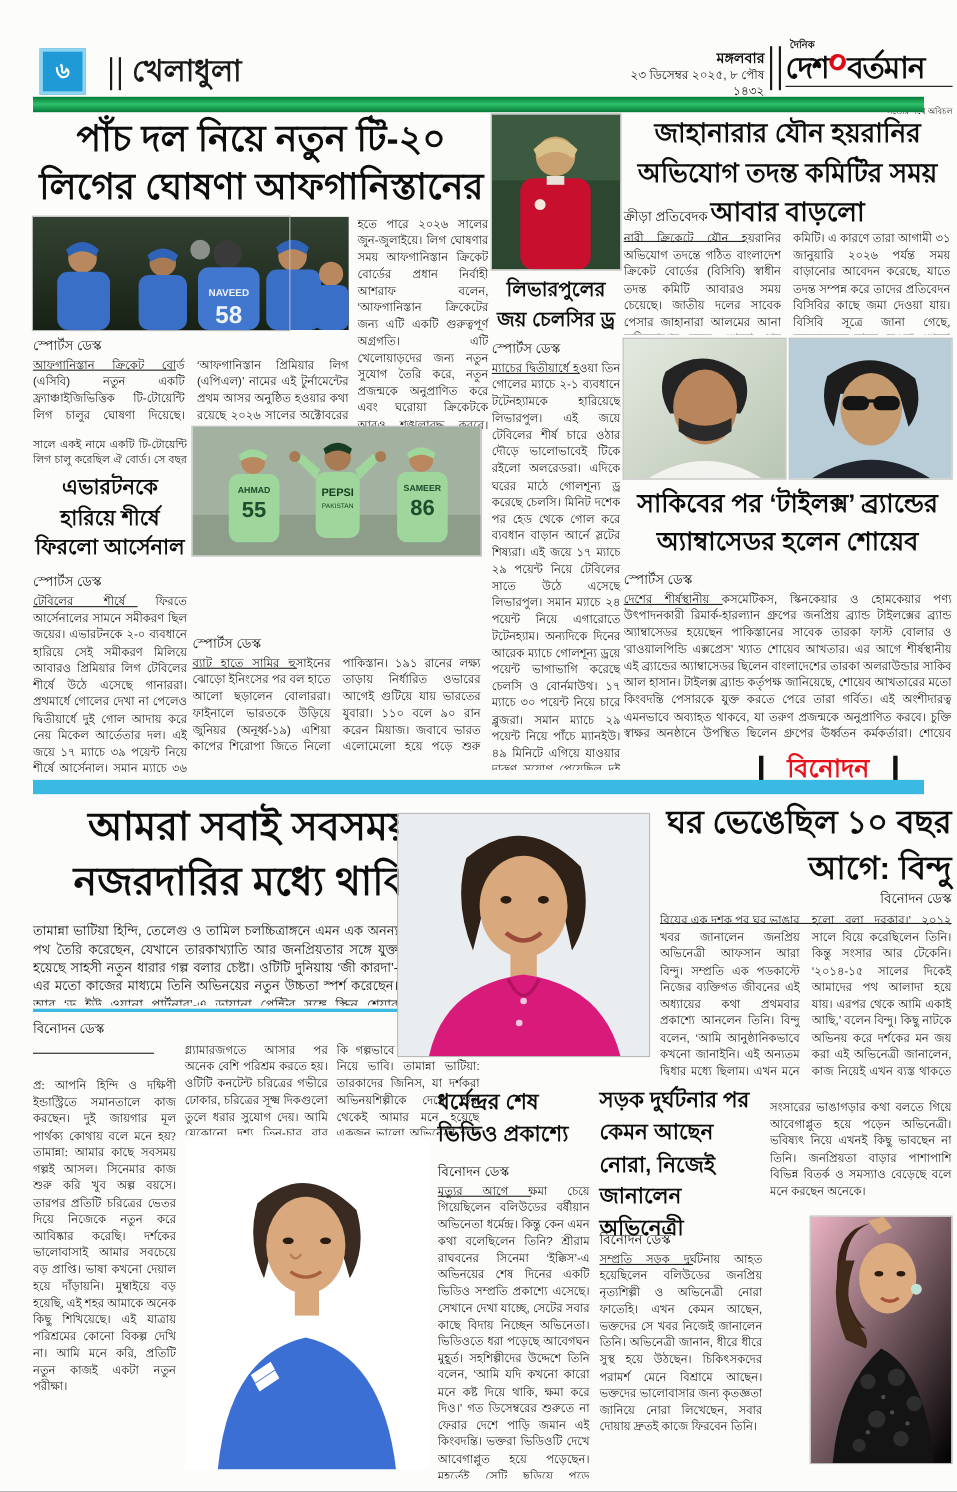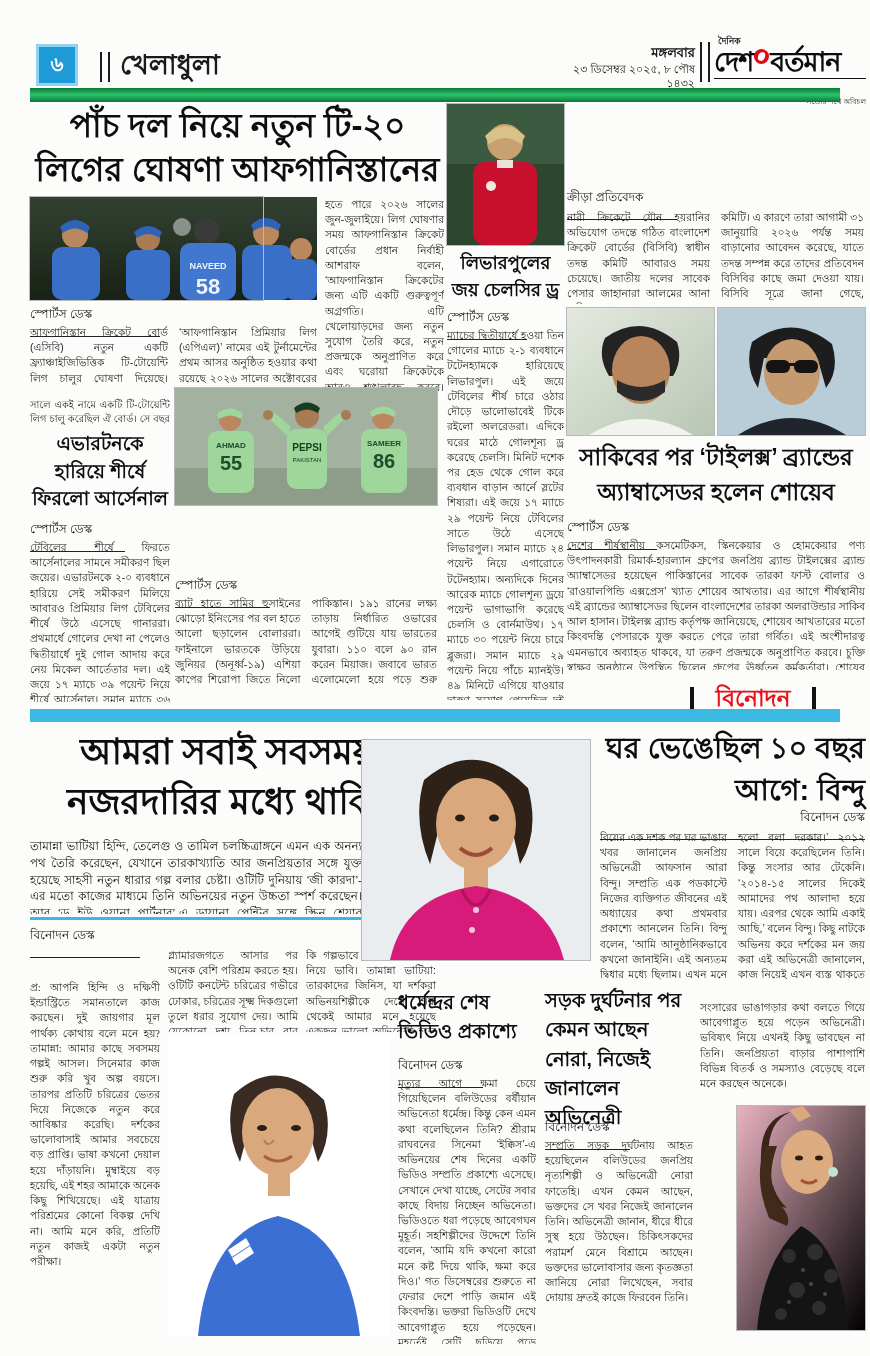--- a/index.html
+++ b/index.html
@@ -194,20 +194,21 @@
       <path d="M38 32 q20 -20 40 0 l-4 8 q-16 -12 -32 0 z" fill="#d9c289"></path>
       <rect x="26" y="58" width="64" height="83" rx="12" fill="#c8102e"></rect>
       <rect x="50" y="56" width="16" height="8" fill="#e8e2d8"></rect>
       <circle cx="44" cy="82" r="5" fill="#f2e9da"></circle>
     </svg>
   </div>
   <h2 class="abs hl lfc-hl" style="margin:0;">লিভারপুলের জয় চেলসির ড্র</h2>
   <div class="abs byline lfc-byline">স্পোর্টস ডেস্ক</div>
   <div class="abs body-txt lfc-body">ম্যাচের দ্বিতীয়ার্ধে হওয়া তিন গোলের ম্যাচে ২-১ ব্যবধানে টটেনহ্যামকে হারিয়েছে লিভারপুল। এই জয়ে টেবিলের শীর্ষ চারে ওঠার দৌড়ে ভালোভাবেই টিকে রইলো অলরেডরা। এদিকে ঘরের মাঠে গোলশূন্য ড্র করেছে চেলসি। মিনিট দশেক পর হেড থেকে গোল করে ব্যবধান বাড়ান আর্নে স্লটের শিষ্যরা। এই জয়ে ১৭ ম্যাচে ২৯ পয়েন্ট নিয়ে টেবিলের সাতে উঠে এসেছে লিভারপুল। সমান ম্যাচে ২৪ পয়েন্ট নিয়ে এগারোতে টটেনহ্যাম। অন্যদিকে দিনের আরেক ম্যাচে গোলশূন্য ড্রয়ে পয়েন্ট ভাগাভাগি করেছে চেলসি ও বোর্নমাউথ। ১৭ ম্যাচে ৩০ পয়েন্ট নিয়ে চারে ব্লুজরা। সমান ম্যাচে ২৯ পয়েন্ট নিয়ে পাঁচে ম্যানইউ। ৪৯ মিনিটে এগিয়ে যাওয়ার দারুণ সুযোগ পেয়েছিল দুই দলই। শেষ দিকে গোলের চেষ্টা করেও সমতা ভাঙতে পারেনি কেউ। ম্যাচ শেষে দুই কোচই জানালেন, লড়াই চলবে শেষ পর্যন্ত।</div>
 
+  <h2 class="abs hl jah-hl" style="margin:0;">জাহানারার যৌন হয়রানির অভিযোগ তদন্ত কমিটির সময় আবার বাড়লো</h2>
   <div class="abs byline jah-byline">ক্রীড়া প্রতিবেদক</div>
   <div class="abs jah-body" style="display:flex;gap:11px;">
     <div class="body-txt" style="width:143px;height:94px;">নারী ক্রিকেটে যৌন হয়রানির অভিযোগ তদন্তে গঠিত বাংলাদেশ ক্রিকেট বোর্ডের (বিসিবি) স্বাধীন তদন্ত কমিটি আবারও সময় চেয়েছে। জাতীয় দলের সাবেক পেসার জাহানারা আলমের আনা অভিযোগের তদন্ত এখনো শেষ করতে পারেনি তিন সদস্যের সেই</div>
     <div class="body-txt" style="width:143px;height:94px;">কমিটি। এ কারণে তারা আগামী ৩১ জানুয়ারি ২০২৬ পর্যন্ত সময় বাড়ানোর আবেদন করেছে, যাতে তদন্ত সম্পন্ন করে তাদের প্রতিবেদন বিসিবির কাছে জমা দেওয়া যায়। বিসিবি সূত্রে জানা গেছে, কয়েকজনের সাক্ষ্য নেওয়া এখনো বাকি রয়েছে।</div>
   </div>
 
   <div class="abs portraits">
     <div class="photo-frame">
       <svg width="147" height="127" viewBox="0 0 147 127">
         <rect width="147" height="127" fill="#cfd9cb"></rect>

